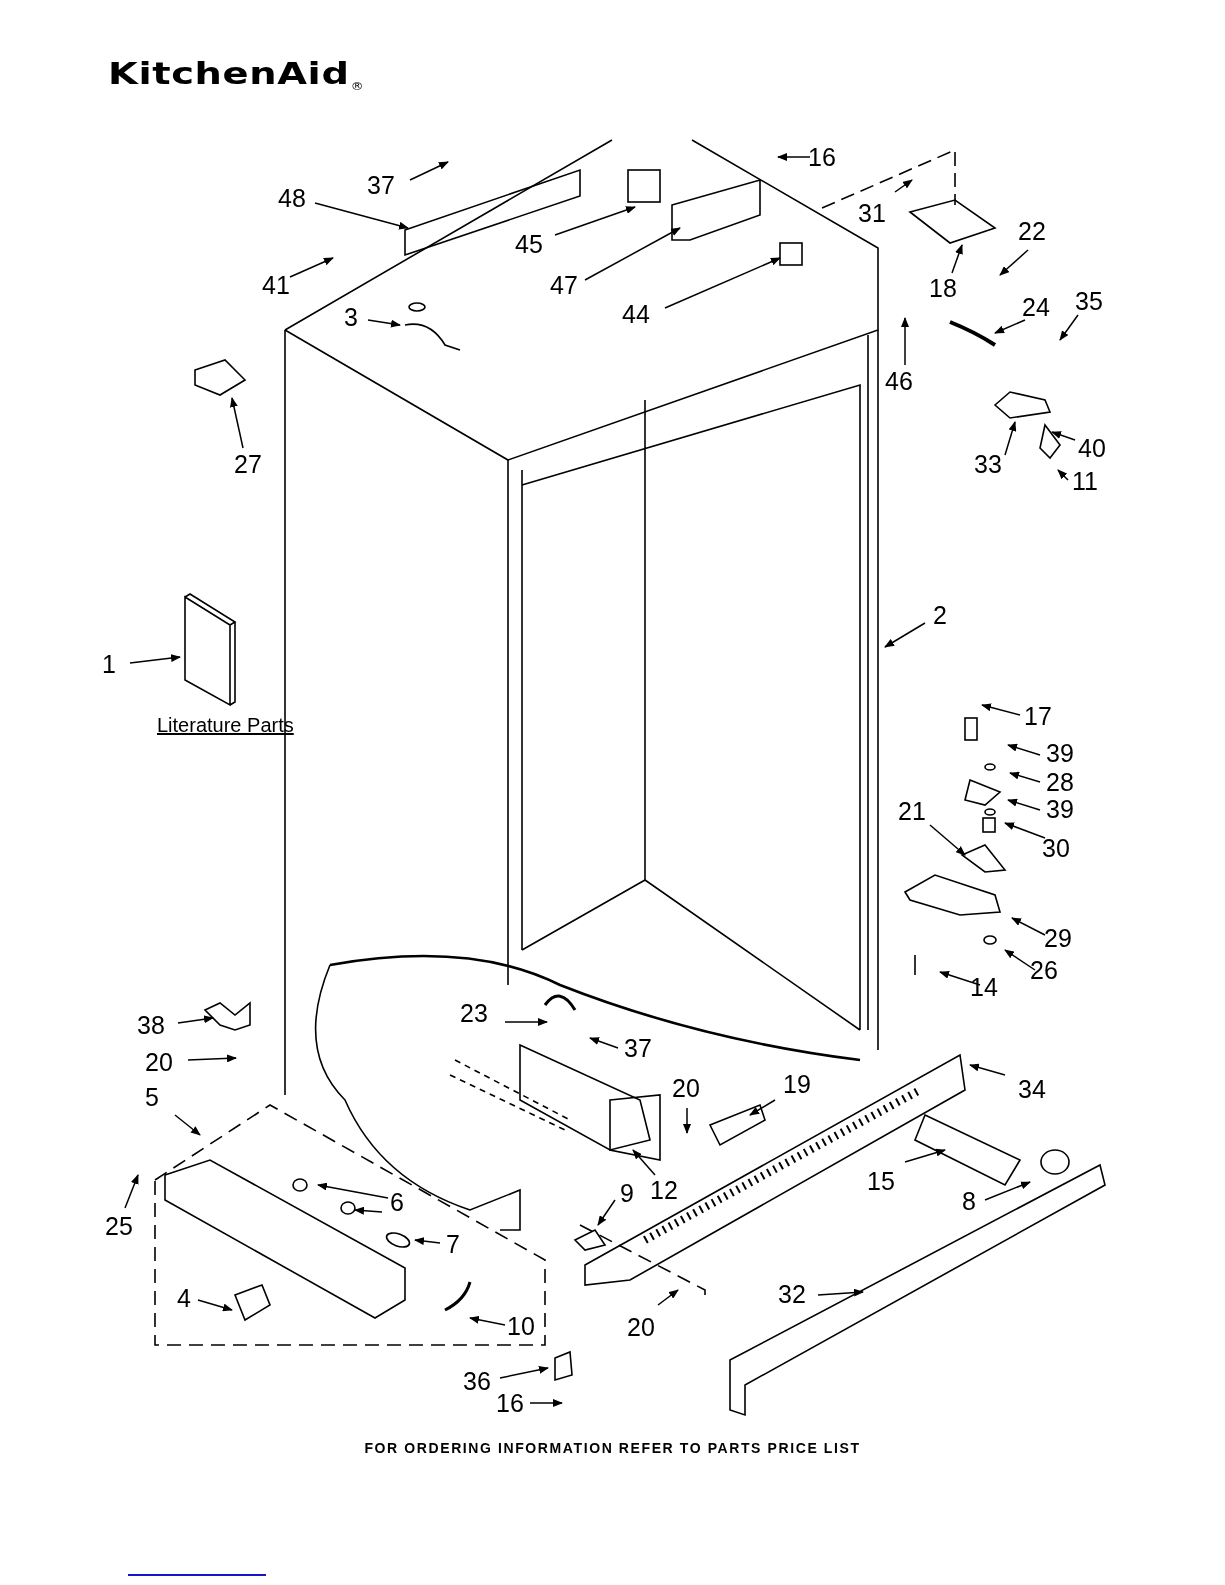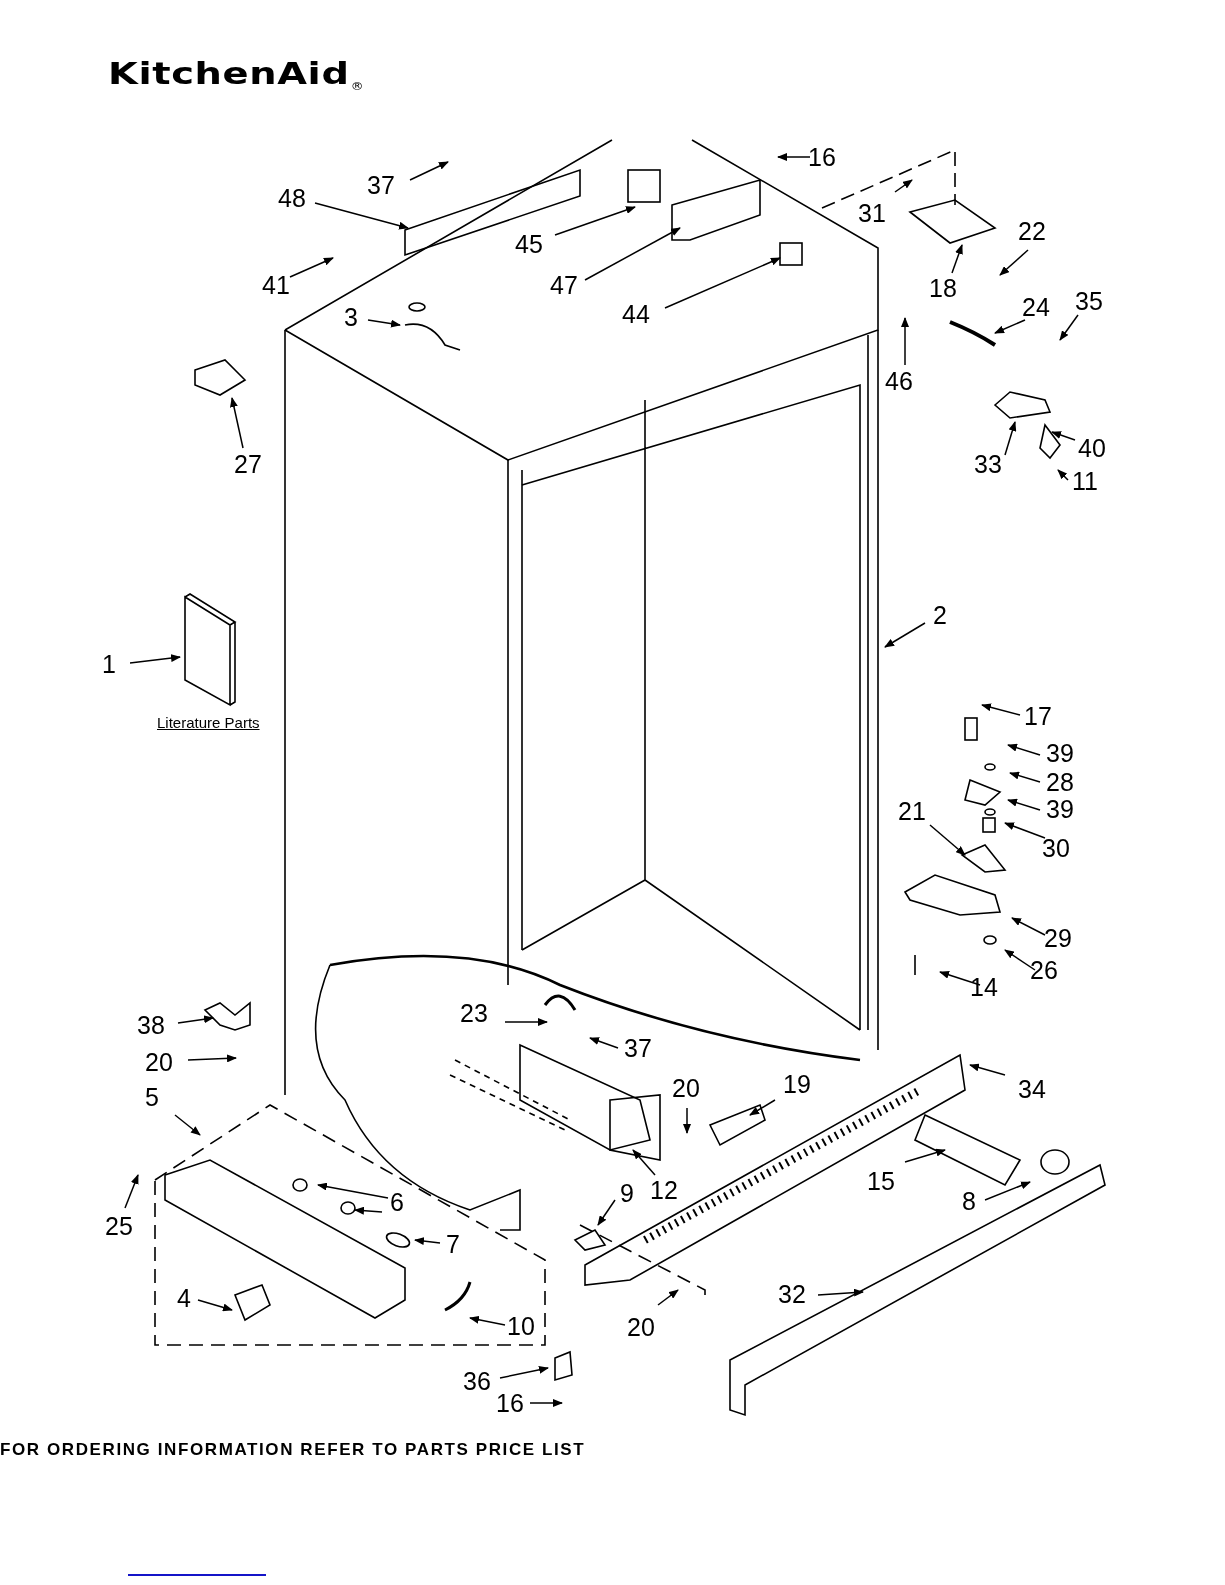--- a/index.html
+++ b/index.html
@@ -1,22 +1,22 @@
 <!DOCTYPE html>
 <html><head>
 <meta charset="utf-8">
 <style>
   html, body { margin:0; padding:0; background:#ffffff; }
   body { width:1225px; height:1585px; position:relative; overflow:hidden; font-family:"Liberation Sans", sans-serif; color:#000; }
   .logo { position:absolute; left:108px; top:56px; font-family:"DejaVu Sans", sans-serif; font-weight:900; font-size:30px; letter-spacing:0.5px; transform:scaleX(1.28); transform-origin:left top; }
   .logo sup { font-size:10px; font-weight:400; margin-left:1px; vertical-align:-6px; }
   svg.diagram { position:absolute; left:0; top:0; }
   .callout { font-family:"Liberation Sans", sans-serif; font-size:25px; fill:#000; }
-  .footer { position:absolute; left:0; width:1225px; top:1440px; text-align:left; font-family:"Liberation Sans", sans-serif; font-weight:700; font-size:17px; letter-spacing:1.6px; }
-  .lit-label { position:absolute; left:157px; top:714px; font-size:15px; text-decoration:underline; }
+  .footer { position:absolute; left:0; width:1225px; top:1440px; text-align:center; font-family:"Liberation Sans", sans-serif; font-weight:700; font-size:14px; letter-spacing:1.6px; }
+  .lit-label { position:absolute; left:157px; top:714px; font-size:20px; text-decoration:underline; }
   .bottom-link { position:absolute; left:128px; top:1574px; width:138px; height:2px; background:#1414c8; }
 </style>
 </head>
 <body>
 
 <div class="logo"><span>KitchenAid</span><sup>®</sup></div>
 
 <svg class="diagram" width="1225" height="1585" viewBox="0 0 1225 1585" xmlns="http://www.w3.org/2000/svg">
   <defs>
     <marker id="ah" markerWidth="10" markerHeight="8" refX="9" refY="4" orient="auto" markerUnits="userSpaceOnUse">

